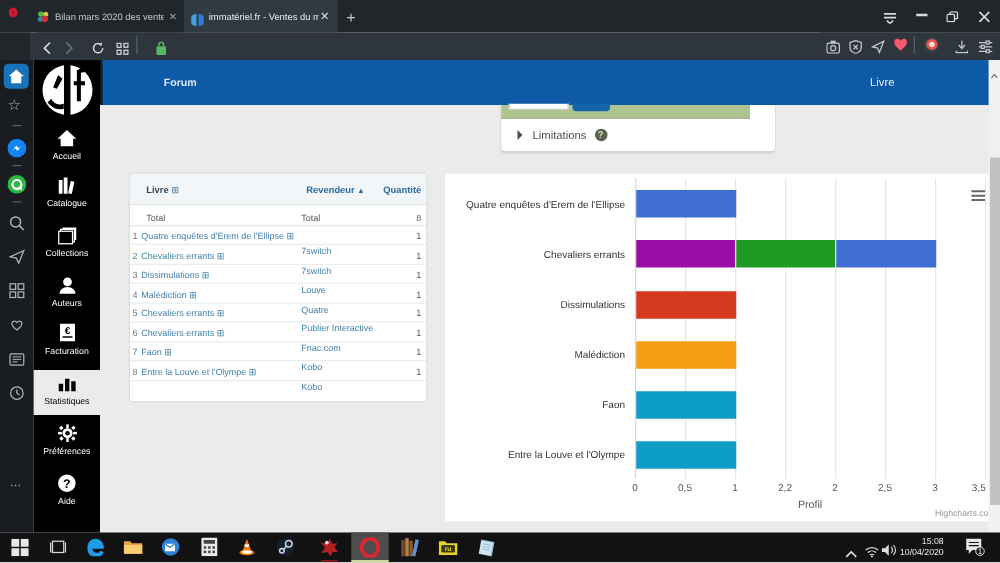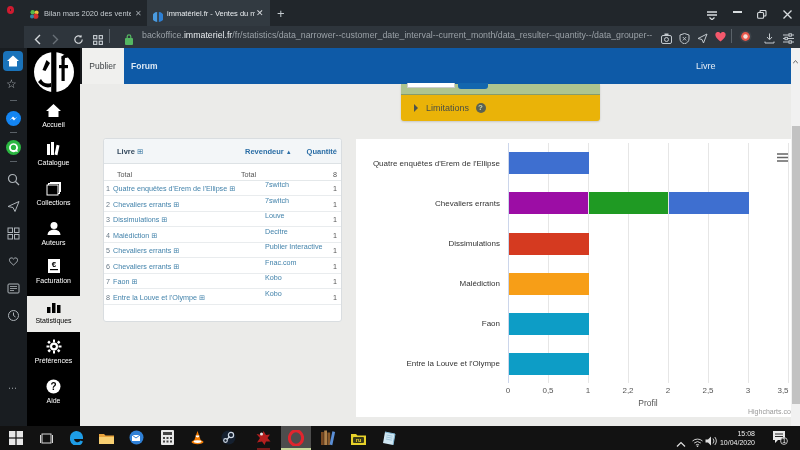--- a/index.html
+++ b/index.html
@@ -1,19 +1,19 @@
 <!DOCTYPE html>
 <html><head>
 <meta charset="utf-8">
 <style>
   * { margin:0; padding:0; box-sizing:border-box; }
   .trow { position:absolute; left:0; width:237px; height:16px; border-bottom:1px solid #e9ecee; font-size:7.2px; }
   .trow .rn { position:absolute; left:2px; top:4px; color:#6b7b88; }
   .trow .bk { position:absolute; left:9px; top:4px; color:#4383ab; }
-  .trow .rv { position:absolute; left:137px; top:0; color:#4383ab;margin-left:24px; }
+  .trow .rv { position:absolute; left:137px; top:16px; color:#4383ab; }
   .trow .qt { position:absolute; right:4px; top:4px; color:#555; }
   .trow .pl { color:#4383ab; }
   .cat { left:360px; width:140px; text-align:right; font-size:8px; color:#333; }
   .xl { top:386px; width:40px; text-align:center; font-size:8px; color:#555; }
   html,body { width:800px; height:450px; overflow:hidden; font-family:"Liberation Sans",sans-serif; }
   #screen { position:relative; width:800px; height:450px; background:#ebebe9; overflow:hidden; }
   .abs { position:absolute; }
 </style>
 </head>
 <body>
@@ -94,21 +94,20 @@
         </g>
       </svg>
   </div>
   <div class="abs" style="left:109px;top:29px;width:1px;height:14px;background:#5a6269;"></div>
   <div class="abs" style="left:125px;top:31px;width:8px;height:11px;">
     <svg width="8" height="11">
         <rect x="0" y="4" width="8" height="7" rx="1" fill="#55b762"></rect>
         <path d="M2.2 4 V2.6 a1.8 1.8 0 0 1 3.6 0 V4" stroke="#55b762" stroke-width="1.2" fill="none"></path>
       </svg>
   </div>
-  <div class="abs" style="left:142px;top:30px;font-size:8.8px;color:#9aa1a7;white-space:nowrap;">backoffice.<span style="color:#e8ecef;">immateriel.fr</span>/fr/statistics/data_narrower--customer_date_interval--current_month/data_resulter--quantity--/data_grouper--</div>
   <div class="abs" style="left:656px;top:26px;width:144px;height:22px;background:#2e353c;"></div>
   <div class="abs" style="left:661px;top:30px;width:11px;height:11px;">
     <svg width="11" height="11">
         <rect x="0.5" y="2.5" width="10" height="8" rx="1.5" fill="none" stroke="#c3c9ce"></rect>
         <circle cx="5.5" cy="6.5" r="2" fill="none" stroke="#c3c9ce"></circle>
         <rect x="3.5" y="0.5" width="4" height="2" fill="#c3c9ce"></rect>
       </svg>
   </div>
   <div class="abs" style="left:679px;top:30px;width:11px;height:11px;">
     <svg width="11" height="11">
@@ -289,25 +288,24 @@
   <div class="abs" style="left:27px;top:376px;width:53px;height:36px;color:#fff;text-align:center;">
     <svg width="15" height="15" style="margin-top:3px;">
         <circle cx="7.5" cy="7.5" r="7" fill="#fff"></circle>
         <text x="7.5" y="11" font-size="10" font-weight="bold" fill="#000" text-anchor="middle">?</text>
       </svg>
     <div style="font-size:7px;margin-top:-1px;">Aide</div>
   </div>
 
   <div class="abs" style="left:80px;top:48px;width:711px;height:36px;background:#0e5aa7;"></div>
   <div class="abs" style="left:80px;top:48px;width:1.5px;height:36px;background:#16181b;"></div>
-  <div class="abs" style="left:81.5px;top:48px;width:42px;height:36px;background:#f0f0ee;color:#3c4043;font-size:8.5px;line-height:36px;text-align:center;">Publier</div>
   <div class="abs" style="left:131px;top:48px;height:36px;color:#dce8f4;font-size:8.5px;font-weight:bold;line-height:36px;">Forum</div>
   <div class="abs" style="left:696px;top:48px;height:36px;color:#e8eef5;font-size:9px;line-height:36px;">Livre</div>
 
-  <div class="abs" style="left:401px;top:84px;width:199px;height:37px;background:#eab308;border-radius:0 0 3px 3px;box-shadow:0 1px 2px rgba(0,0,0,0.15);">
+  <div class="abs" style="left:401px;top:84px;width:219px;height:37px;background:#ffffff;border-radius:0 0 3px 3px;box-shadow:0 1px 2px rgba(0,0,0,0.15);">
     <div style="position:absolute;left:0;top:0;width:199px;height:10px;background:#aec48f;"></div>
     <div style="position:absolute;left:0;top:10px;width:199px;height:1px;background:#879c6a;"></div>
     <div style="position:absolute;left:13px;top:20px;width:0;height:0;border-left:4.5px solid #4c524a;border-top:4px solid transparent;border-bottom:4px solid transparent;"></div>
     <div style="position:absolute;left:25px;top:18.5px;font-size:9px;color:#4a4f46;">Limitations</div>
     <div style="position:absolute;left:74.5px;top:18.5px;width:10px;height:10px;border-radius:50%;background:#5a6153;color:#c6d5ae;font-size:8px;font-weight:bold;text-align:center;line-height:10px;">?</div>
   </div>
 
   <div class="abs" style="left:407px;top:83px;width:48px;height:5px;background:#fff;border:1px solid #ccc;border-top:none;"></div>
   <div class="abs" style="left:458px;top:83px;width:30px;height:5.5px;background:#1366ae;border-radius:0 0 3px 3px;"></div>
 
@@ -337,21 +335,21 @@
       </div>
     <div class="trow" style="top:72px;">
         <span class="rn">3</span>
         <span class="bk">Dissimulations <span class="pl">⊞</span></span>
         <span class="rv">Louve</span>
         <span class="qt">1</span>
       </div>
     <div class="trow" style="top:88px;">
         <span class="rn">4</span>
         <span class="bk">Malédiction <span class="pl">⊞</span></span>
-        <span class="rv">Decitre</span>
+        <span class="rv">Quatre</span>
         <span class="qt">1</span>
       </div>
     <div class="trow" style="top:103px;">
         <span class="rn">5</span>
         <span class="bk">Chevaliers errants <span class="pl">⊞</span></span>
         <span class="rv">Publier Interactive</span>
         <span class="qt">1</span>
       </div>
     <div class="trow" style="top:119px;">
         <span class="rn">6</span>

